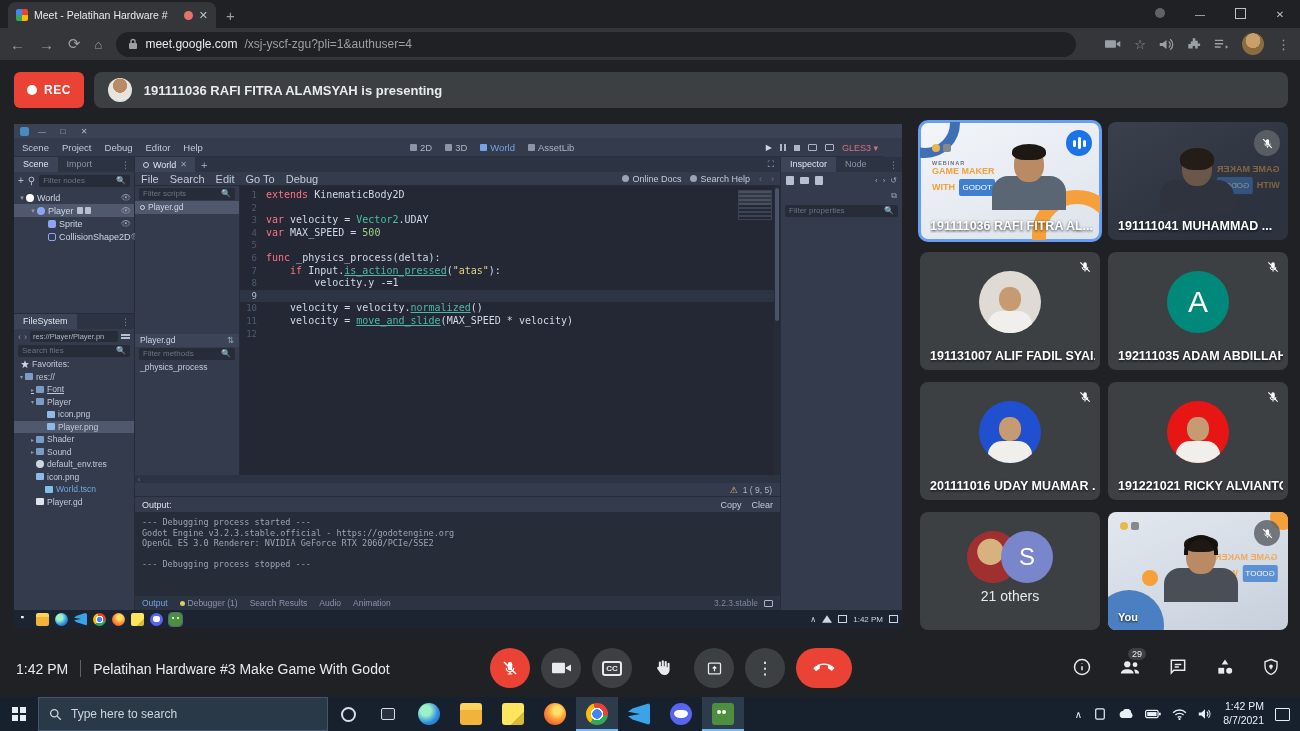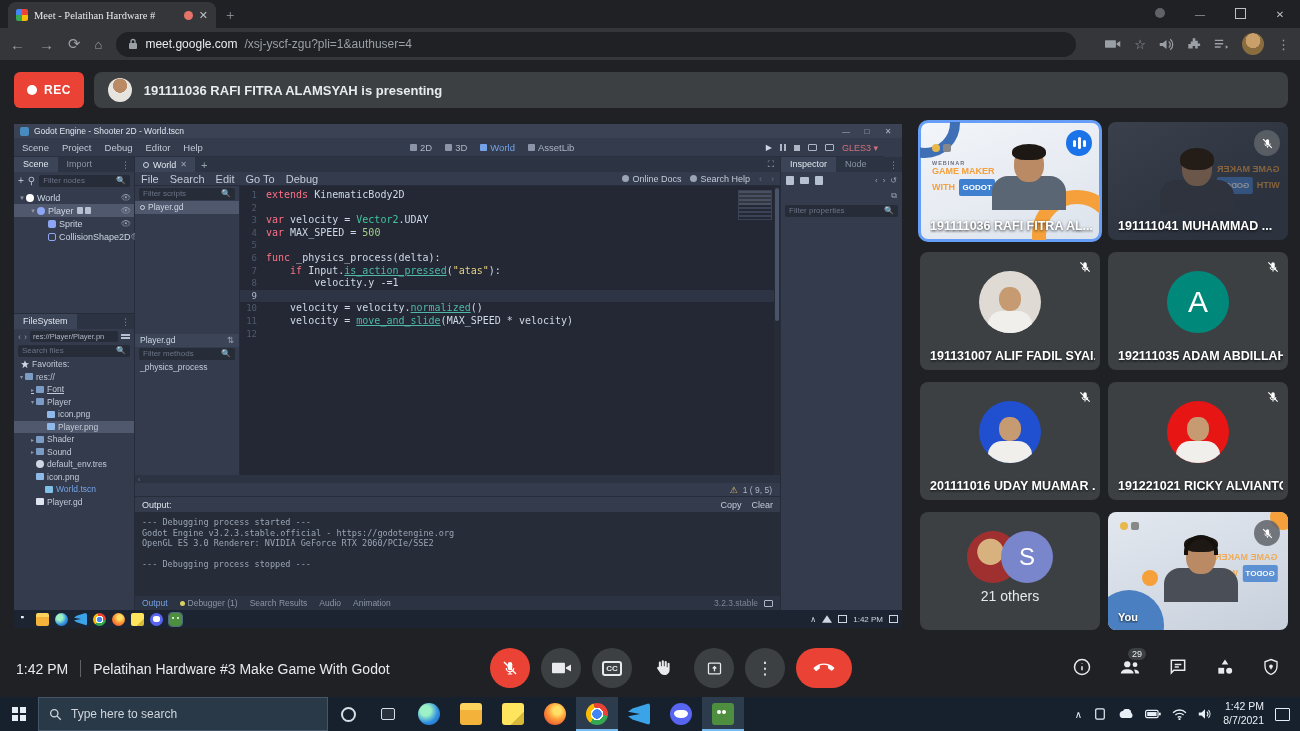--- a/index.html
+++ b/index.html
@@ -1,21 +1,21 @@
 <!DOCTYPE html>
 <html><head>
 <meta charset="utf-8">
 <style>
   * { margin:0; padding:0; box-sizing:border-box; }
   html,body { background:#000; }
   body { font-family:"Liberation Sans", sans-serif; }
   .screen { position:relative; width:1300px; height:731px; overflow:hidden; background:#202124; }
 
   
-  .tabstrip { position:absolute; left:0; top:0; width:100%; height:28px; background:#202124; display:flex; align-items:flex-end;font-family:Liberation Serif, serif; }
+  .tabstrip { position:absolute; left:0; top:0; width:100%; height:28px; background:#202124; display:flex; align-items:flex-end; }
   .tab { display:flex; align-items:center; gap:6px; height:26px; width:208px; margin-left:8px; background:#35363a; border-radius:8px 8px 0 0; padding:0 8px; }
   .meet-favicon { width:12px; height:12px; border-radius:2px; background:conic-gradient(#ea4335 0 25%, #fbbc05 0 50%, #34a853 0 75%, #4285f4 0 100%); flex:none; }
   .tab-title { color:#e8eaed; font-size:10.5px; white-space:nowrap; overflow:hidden; flex:1; }
   .tab-recdot { width:9px; height:9px; border-radius:50%; background:#e57368; flex:none; }
   .tab-close { color:#bdc1c6; font-size:11px; flex:none; }
   .newtab { color:#9aa0a6; font-size:15px; margin:0 0 4px 10px; }
   .winbtns { margin-left:auto; display:flex; align-items:center; height:28px; }
   .winbtns > div { width:40px; text-align:center; color:#bdc1c6; font-size:10px; }
   .wb-dot { position:relative; }
   .wb-dot::after { content:""; display:inline-block; width:10px; height:10px; border-radius:50%; background:#5f6368; }
@@ -185,21 +185,21 @@
   .audiobadge { position:absolute; right:8px; top:8px; width:26px; height:26px; background:#1a73e8; border-radius:50%; display:flex; align-items:center; justify-content:center; gap:2px; z-index:5; }
   .audiobadge i { width:3px; background:#fff; border-radius:2px; }
   .audiobadge i:nth-child(1){height:7px;} .audiobadge i:nth-child(2){height:12px;} .audiobadge i:nth-child(3){height:7px;}
   .vid-a { background:linear-gradient(160deg,#f2f5f9 0%, #e7ebf2 55%, #dce3ec 100%); }
   .vid-a .swoosh { position:absolute; right:-22px; bottom:-40px; width:90px; height:90px; border-radius:50%; border:14px solid #f5a03a; }
   .vid-a .bluearc { position:absolute; left:-30px; top:-34px; width:70px; height:70px; border-radius:50%; border:10px solid #3f6fb5; }
   .slide-text { position:absolute; left:12px; top:38px; z-index:2; }
   .st-webinar { font-size:5.5px; color:#6b7280; font-weight:bold; letter-spacing:1px; }
   .st-game { font-size:9px; color:#f5a03a; font-weight:bold; line-height:1.15; }
   .st-with { font-size:9px; color:#f5a03a; font-weight:bold; }
-  .st-godot { font-size:8px; color:#fff; background:#3f7fd0; padding:4px 3px; border-radius:2px; font-weight:bold;margin-top:33px; }
+  .st-godot { font-size:8px; color:#fff; background:#3f7fd0; padding:4px 3px; border-radius:2px; font-weight:normal;margin-top:33px; }
   .st-logos { position:absolute; left:12px; top:22px; display:flex; gap:3px; }
   .st-logos i { width:8px; height:8px; border-radius:50%; background:#e8b84b; } .st-logos i+i { background:#888; border-radius:2px; }
   .person { position:absolute; z-index:3; }
   .person .head { width:30px; height:34px; border-radius:46%; background:#b98a64; margin:0 auto; position:relative; }
   .person .head::before { content:""; position:absolute; left:-2px; top:-4px; right:-2px; height:16px; border-radius:50% 50% 40% 40%; background:#1d1813; }
   .person .body { width:74px; height:34px; border-radius:16px 16px 0 0; background:#5a6673; margin:-6px auto 0; }
   .p-dark .head { background:#6b564a; } .p-dark .head::before { background:#241c16; height:22px; }
   .p-dark .body { background:#2e333d; }
   .vid-b { background:linear-gradient(150deg,#3a404c 0%, #2c333f 70%); }
   .vid-b .mirror-text { position:absolute; right:8px; top:42px; text-align:right; opacity:.8; transform:scaleX(-1); }
@@ -318,21 +318,20 @@
       </div>
       <div class="presenting">
         <span class="pav"></span>
         <span class="ptext">191111036 RAFI FITRA ALAMSYAH is presenting</span>
       </div>
     </div>
 
     <div class="share">
       <div class="g-title">
         <span class="gico"></span>
-        <span class="gt-text">Godot Engine - Shooter 2D - World.tscn</span>
         <span class="gwb">—</span>
         <span class="gwb">□</span>
         <span class="gwb">✕</span>
       </div>
       <div class="g-menu">
         <span><span class="m-item">Scene</span><span class="m-item">Project</span><span class="m-item">Debug</span><span class="m-item">Editor</span><span class="m-item">Help</span></span>
         <span class="g-workspaces">
             <span class="g-ws">2D</span>
             <span class="g-ws">3D</span>
             <span class="g-ws active">World</span>

